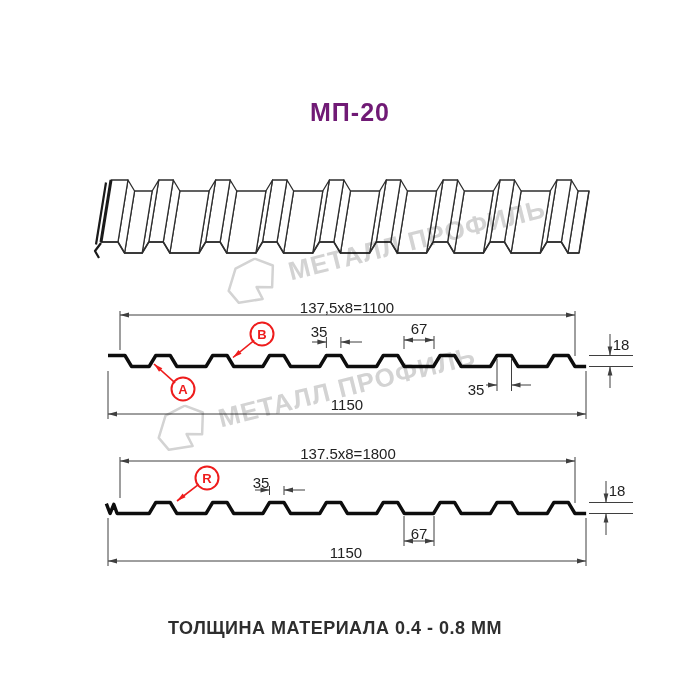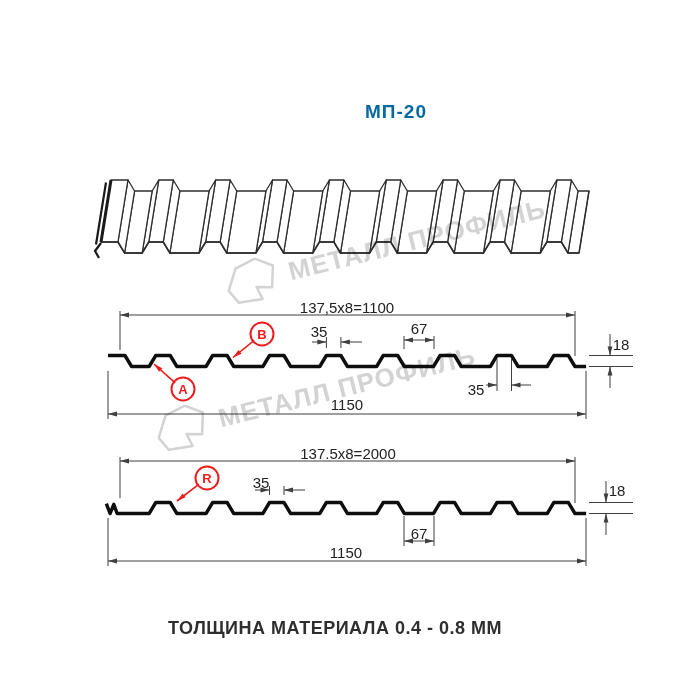--- a/index.html
+++ b/index.html
@@ -1,21 +1,21 @@
 <!DOCTYPE html>
 <html><head>
 <meta charset="utf-8">
 <style>
   html,body{margin:0;padding:0;background:#fff;}
   #page{position:relative;width:700px;height:700px;background:#ffffff;overflow:hidden;
         font-family:"Liberation Sans",sans-serif;}
   #draw{position:absolute;left:0;top:0;z-index:2;}
   .txt{position:absolute;transform:translate(-50%,-50%);white-space:nowrap;z-index:4;color:#1d1d1d;}
   .title{left:350px;top:78px;font-size:41px;font-weight:bold;letter-spacing:2px;color:#000;}
-  .subtitle{left:350px;top:112px;font-size:19px;font-weight:600;letter-spacing:1px;color:#0369a1;margin-left:46px;}
+  .subtitle{left:350px;top:112px;font-size:25px;font-weight:600;letter-spacing:1px;color:#701a75;}
   .footer{left:335px;top:628px;font-size:18px;font-weight:600;letter-spacing:.5px;color:#2e2e2e;}
   .dim{font-size:15px;color:#222;}
   .marker{position:absolute;width:21px;height:21px;border-radius:50%;
           display:flex;align-items:center;justify-content:center;
           font-size:13px;font-weight:bold;transform:translate(-50%,-50%);z-index:4;}
   .wm{position:absolute;display:flex;align-items:center;gap:10px;z-index:3;
       mix-blend-mode:multiply;pointer-events:none;}
   .wm-text{font-size:26px;font-weight:bold;letter-spacing:1px;white-space:nowrap;}
   .wm1{left:224px;top:259px;transform:rotate(-14deg);transform-origin:28px 22px;}
   .wm2{left:154px;top:406px;transform:rotate(-14deg);transform-origin:28px 22px;}
@@ -152,21 +152,21 @@
   <div class="txt subtitle">МП-20</div>
   <div class="txt footer">ТОЛЩИНА МАТЕРИАЛА 0.4 - 0.8 ММ</div>
 
   <div class="txt dim" style="left:347px;top:307px">137,5x8=1100</div>
   <div class="txt dim" style="left:319px;top:331px">35</div>
   <div class="txt dim" style="left:419px;top:328px">67</div>
   <div class="txt dim" style="left:621px;top:344px">18</div>
   <div class="txt dim" style="left:476px;top:389px">35</div>
   <div class="txt dim" style="left:347px;top:404px">1150</div>
 
-  <div class="txt dim" style="left:348px;top:453px">137.5x8=2000</div>
+  <div class="txt dim" style="left:348px;top:453px">137.5x8=1800</div>
   <div class="txt dim" style="left:261px;top:482px">35</div>
   <div class="txt dim" style="left:419px;top:533px">67</div>
   <div class="txt dim" style="left:617px;top:490px">18</div>
   <div class="txt dim" style="left:346px;top:552px">1150</div>
 
   <div class="marker" style="left:183px;top:389px;border:2px solid #ee1c1c;color:#ee1c1c">A</div>
   <div class="marker" style="left:262px;top:334px;border:2px solid #ee1c1c;color:#ee1c1c">B</div>
   <div class="marker" style="left:207px;top:478px;border:2px solid #ee1c1c;color:#ee1c1c">R</div>
 </div>
 

